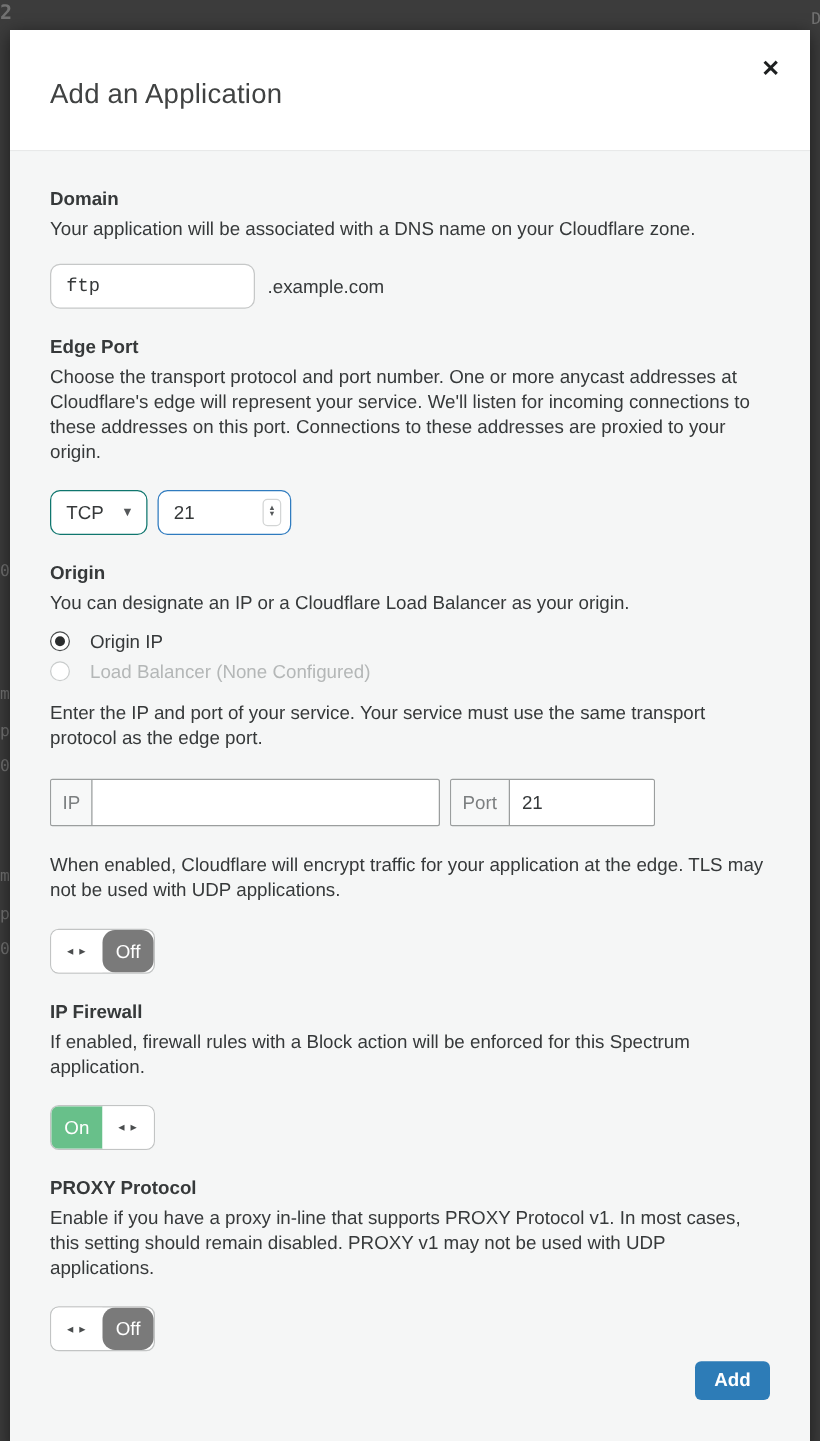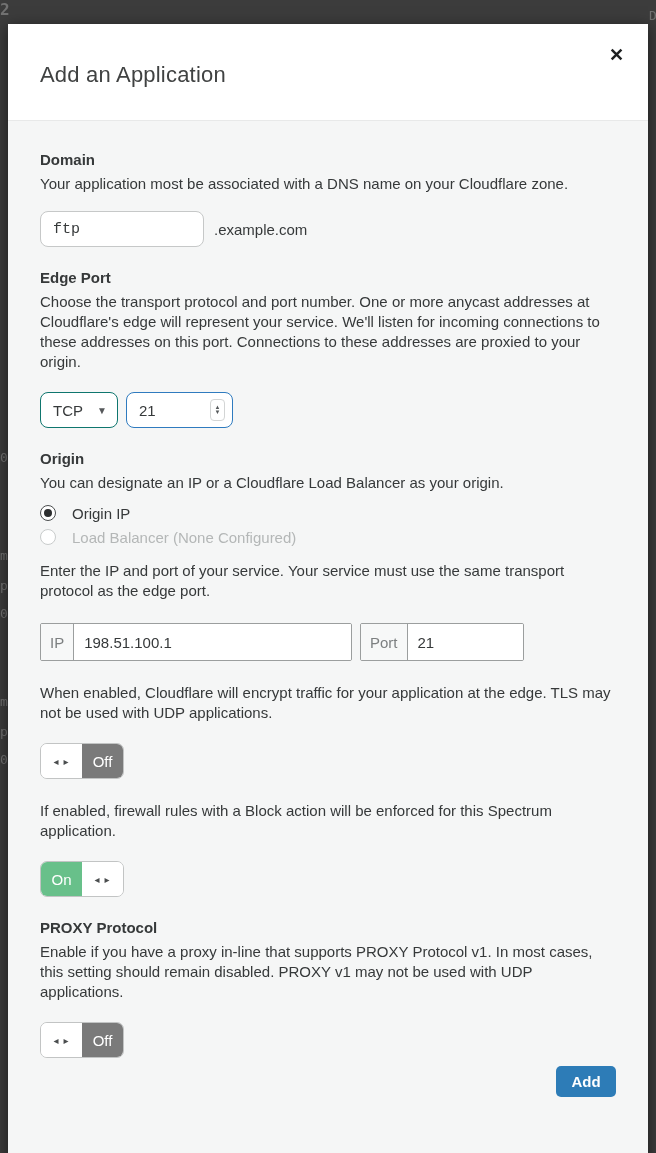--- a/index.html
+++ b/index.html
@@ -174,21 +174,21 @@
     overflow: hidden;
     cursor: pointer;
     border: 1px solid #c2c4c4;
     background: #fff;
   }
   .toggle-seg {
     width: 42px;
     display: flex; align-items: center; justify-content: center;
     font-size: 15px;
   }
-  .seg-off { background: #7a7a7a; color: #fff; }
+  .seg-off { background: #7a7a7a; color: #fff; border-radius: 10px; }
   .seg-on { background: #68c08a; color: #fff; }
   .seg-knob { background: #fff; color: #4a4d4e; font-size: 10px; letter-spacing: 1px; }
   .toggle.state-off { border-color: #c2c4c4; }
   .toggle.state-on { border-color: #c2c4c4; }
   
   .footer { margin-top: 8px; text-align: right; }
   .add-btn {
     background: #2d7cb7;
     border: none;
     border-radius: 5px;
@@ -218,21 +218,21 @@
 <div class="modal">
   <div class="modal-header">
     <h1 class="modal-title">Add an Application</h1>
     <button class="close-btn">✕</button>
   </div>
 
   <div class="modal-body">
 
     <div class="section first">
       <div class="section-label">Domain</div>
-      <p class="desc">Your application most be associated with a DNS name on your Cloudflare zone.</p>
+      <p class="desc">Your application will be associated with a DNS name on your Cloudflare zone.</p>
       <div class="domain-row">
         <input class="text-input domain-input" value="ftp" style="">
         <span class="zone-suffix">.example.com</span>
       </div>
     </div>
 
     <div class="section">
       <div class="section-label">Edge Port</div>
       <p class="desc">Choose the transport protocol and port number. One or more anycast addresses at Cloudflare's edge will represent your service. We'll listen for incoming connections to these addresses on this port. Connections to these addresses are proxied to your origin.</p>
       <div class="edgeport-row">
@@ -260,38 +260,38 @@
         </div>
         <div class="radio-row">
           <span class="radio-outer disabled"></span>
           <span class="radio-label disabled">Load Balancer (None Configured)</span>
         </div>
       </div>
       <p class="desc ip-desc">Enter the IP and port of your service. Your service must use the same transport protocol as the edge port.</p>
       <div class="ipport-row">
         <div class="input-group ip-group">
           <span class="ig-prefix">IP</span>
-          <input class="ig-input" value="198.51.100.1" style="">
         </div>
         <div class="input-group port-group">
           <span class="ig-prefix">Port</span>
           <input class="ig-input" value="21" style="">
         </div>
       </div>
     </div>
 
     <div class="section">
       <p class="desc">When enabled, Cloudflare will encrypt traffic for your application at the edge. TLS may not be used with UDP applications.</p>
       <div class="toggle state-off">
         <span class="toggle-seg seg-knob">◂ ▸</span>
         <span class="toggle-seg seg-off">Off</span>
       </div>
     </div>
 
     <div class="section">
+      <div class="section-label">IP Firewall</div>
       <p class="desc">If enabled, firewall rules with a Block action will be enforced for this Spectrum application.</p>
       <div class="toggle state-on">
         <span class="toggle-seg seg-on">On</span>
         <span class="toggle-seg seg-knob">◂ ▸</span>
       </div>
     </div>
 
     <div class="section">
       <div class="section-label">PROXY Protocol</div>
       <p class="desc">Enable if you have a proxy in-line that supports PROXY Protocol v1. In most cases, this setting should remain disabled. PROXY v1 may not be used with UDP applications.</p>

